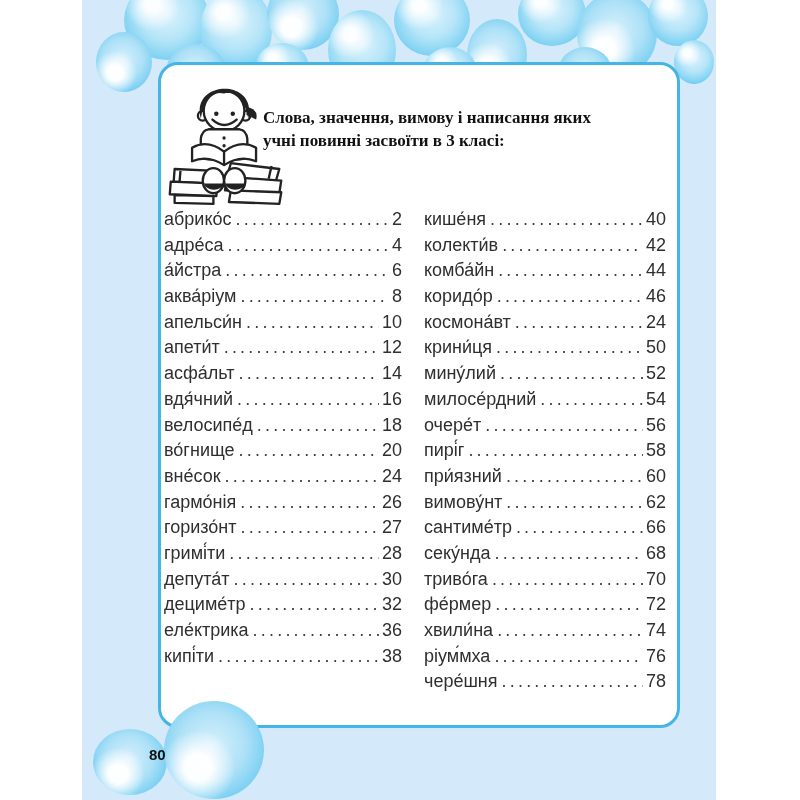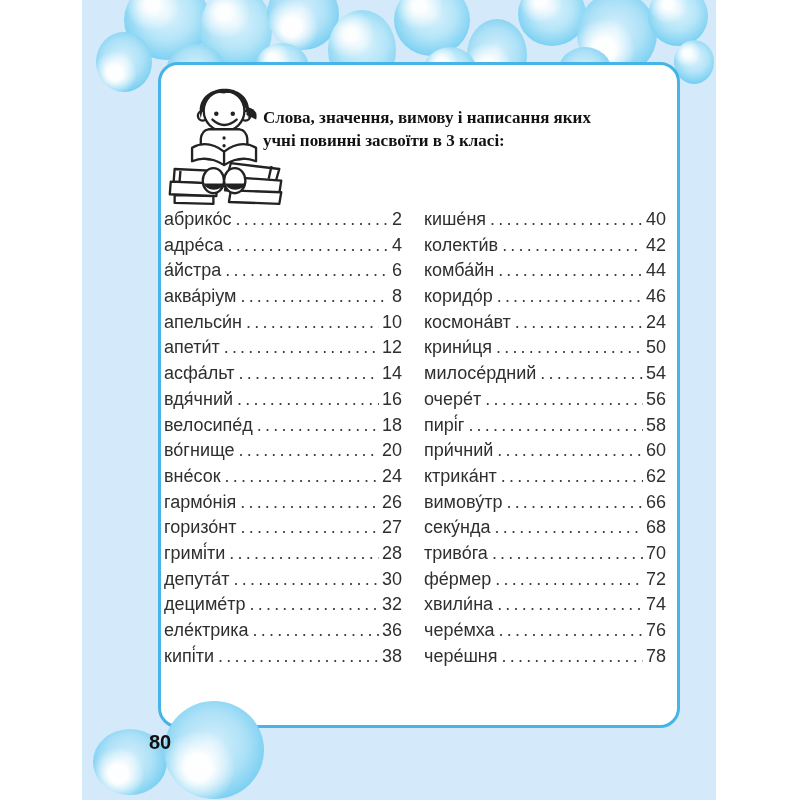--- a/index.html
+++ b/index.html
@@ -23,21 +23,21 @@
   .word-list{position:absolute;left:3px;top:144px;display:flex;column-gap:22px;}
   .word-col{display:flex;flex-direction:column;}
   .word-col.c1{width:238px;}
   .word-col.c2{width:242px;justify-content:center;}
   .entry{display:flex;align-items:baseline;height:25.7px;}
   .word{font-size:18px;color:#2f2f2f;white-space:nowrap;}
   .dots{flex:1;overflow:hidden;white-space:nowrap;margin:0 3px 0 4px;}
   .dots::after{content:"................................................................";
                font-size:18px;letter-spacing:3.2px;color:#3d3d3d;}
   .pnum{font-size:18px;color:#2f2f2f;white-space:nowrap;}
-  .folio{position:absolute;left:149px;top:731px;z-index:4;font-weight:bold;font-size:20px;color:#111;}
+  .folio{position:absolute;left:149px;top:746px;z-index:4;font-weight:bold;font-size:15px;color:#111;}
 </style>
 </head>
 <body>
 
 <div id="canvas">
   <div class="page-bg"></div>
 
   <div class="bubble " style="left: 124px; top: -20px; width: 86px; height: 80px;"></div>
     <div class="bubble lo" style="left: 96px; top: 32px; width: 56px; height: 60px;"></div>
     <div class="bubble " style="left: 200px; top: -14px; width: 72px; height: 88px;"></div>
@@ -205,46 +205,51 @@
             <span class="word">космона́вт</span>
             <span class="dots"></span>
             <span class="pnum">24</span>
           </div>
           <div class="entry">
             <span class="word">крини́ця</span>
             <span class="dots"></span>
             <span class="pnum">50</span>
           </div>
           <div class="entry">
+            <span class="word">мину́лий</span>
+            <span class="dots"></span>
+            <span class="pnum">52</span>
+          </div>
+          <div class="entry">
             <span class="word">милосе́рдний</span>
             <span class="dots"></span>
             <span class="pnum">54</span>
           </div>
           <div class="entry">
             <span class="word">очере́т</span>
             <span class="dots"></span>
             <span class="pnum">56</span>
           </div>
           <div class="entry">
             <span class="word">пирі́г</span>
             <span class="dots"></span>
             <span class="pnum">58</span>
           </div>
           <div class="entry">
-            <span class="word">при́чний</span>
+            <span class="word">при́язний</span>
             <span class="dots"></span>
             <span class="pnum">60</span>
           </div>
           <div class="entry">
-            <span class="word">ктрика́нт</span>
+            <span class="word">вимову́нт</span>
             <span class="dots"></span>
             <span class="pnum">62</span>
           </div>
           <div class="entry">
-            <span class="word">вимову́тр</span>
+            <span class="word">сантиме́тр</span>
             <span class="dots"></span>
             <span class="pnum">66</span>
           </div>
           <div class="entry">
             <span class="word">секу́нда</span>
             <span class="dots"></span>
             <span class="pnum">68</span>
           </div>
           <div class="entry">
             <span class="word">триво́га</span>
@@ -255,21 +260,21 @@
             <span class="word">фе́рмер</span>
             <span class="dots"></span>
             <span class="pnum">72</span>
           </div>
           <div class="entry">
             <span class="word">хвили́на</span>
             <span class="dots"></span>
             <span class="pnum">74</span>
           </div>
           <div class="entry">
-            <span class="word">чере́мха</span>
+            <span class="word">ріум́мха</span>
             <span class="dots"></span>
             <span class="pnum">76</span>
           </div>
           <div class="entry">
             <span class="word">чере́шня</span>
             <span class="dots"></span>
             <span class="pnum">78</span>
           </div>
         </div>
       </div>

